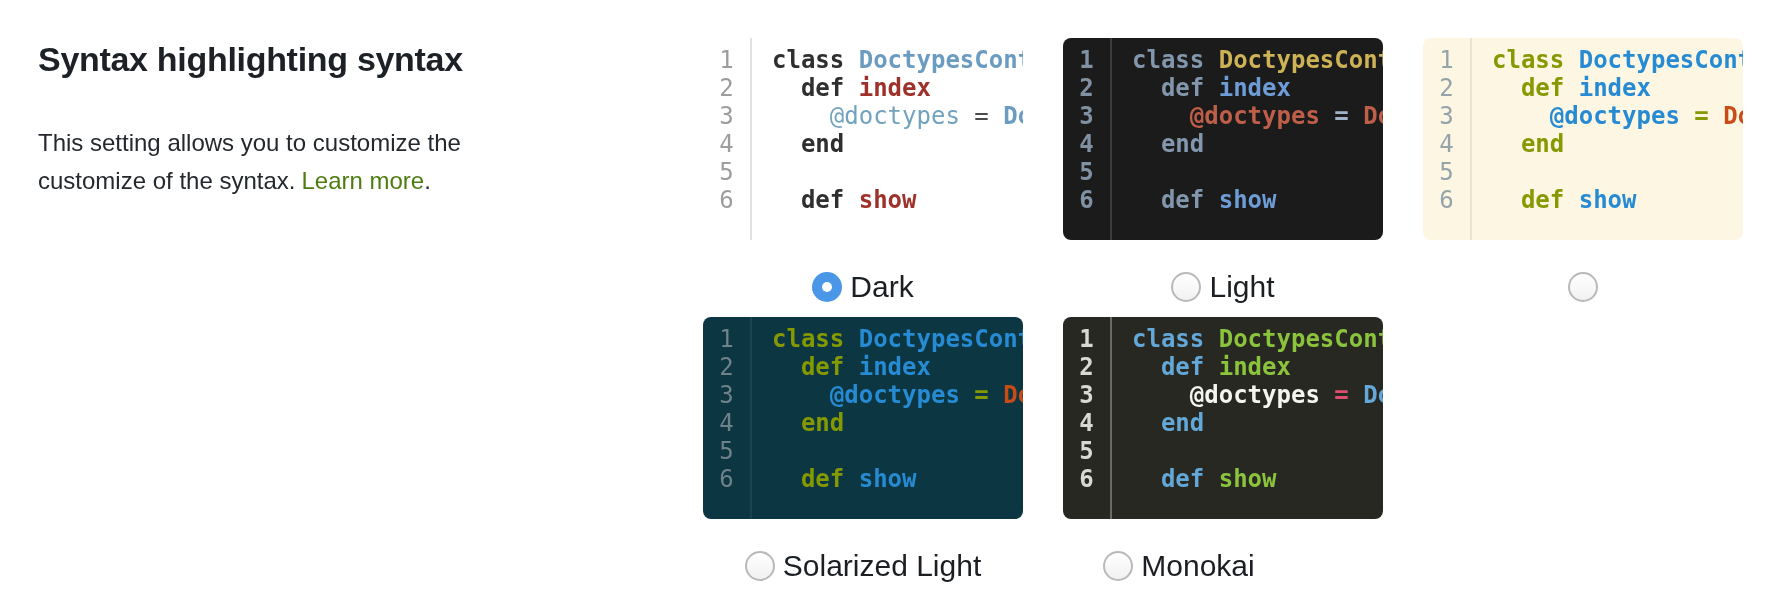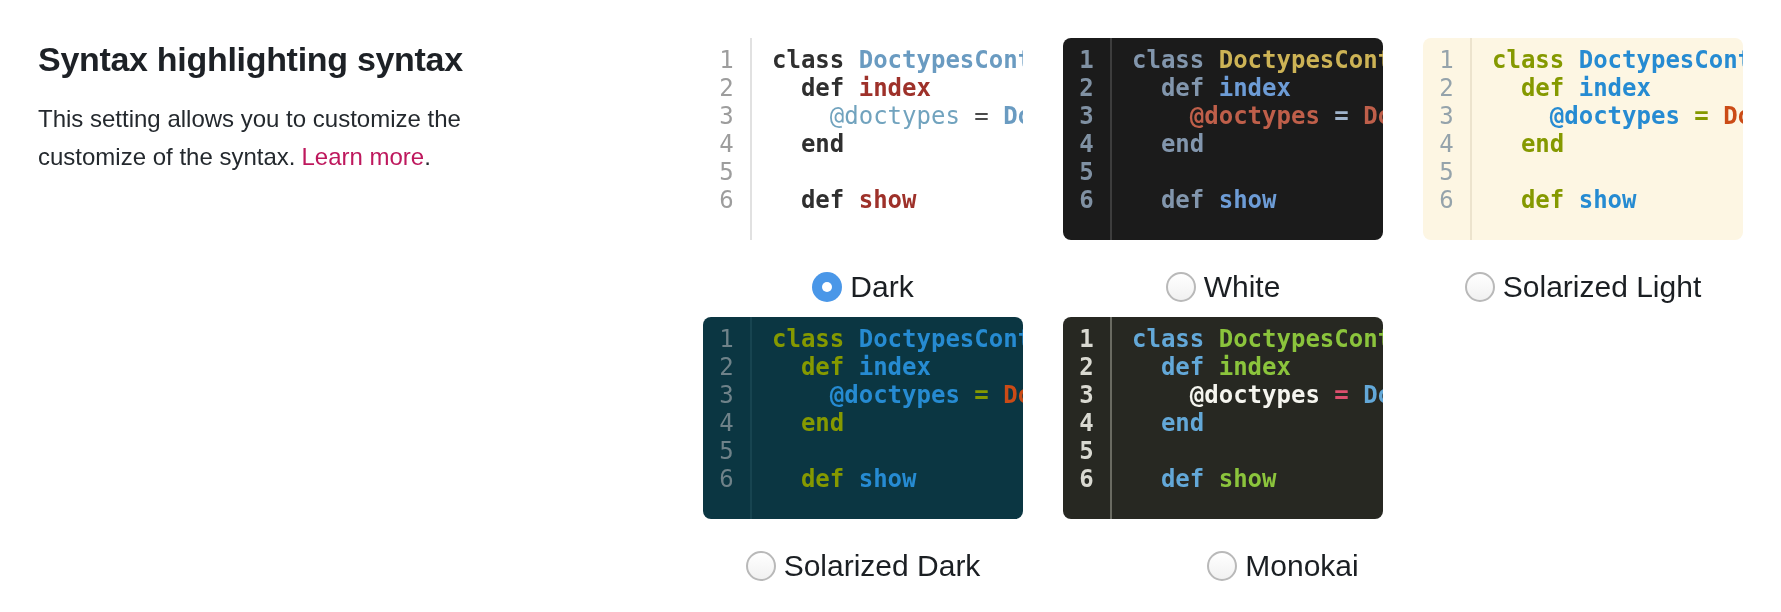--- a/index.html
+++ b/index.html
@@ -46,41 +46,41 @@
   
   .rgroup {
     position:absolute; width:320px; height:38px;
     display:flex; align-items:center; justify-content:center;
     cursor:pointer;
   }
   .rpos0 { left:703px;  top:268px; }
   .rpos1 { left:1063px; top:268px; }
   .rpos2 { left:1423px; top:268px; }
   .rpos3 { left:703px;  top:547px; }
-  .rpos4 { left:1123px; top:547px; }
+  .rpos4 { left:1019px; top:547px; }
   .rb {
     width:30px; height:30px; border-radius:50%;
     flex:0 0 30px; position:relative;
   }
   .rb.unsel { background:#fdfdfd; border:2px solid #b9b9b9;
     background:linear-gradient(#ffffff,#f1f1f1); }
   .rb.sel::after {
     content:""; position:absolute; left:10px; top:10px;
     width:10px; height:10px; border-radius:50%; background:#ffffff;
   }
   .rlabel { font-size:30px; margin-left:8px; white-space:nowrap; }
 </style>
 </head>
 <body>
 
 <h1 class="page-title">Syntax highlighting syntax</h1>
 
-<p class="page-desc" style="color: rgb(36, 41, 46);">
+<p class="page-desc" style="color: rgb(36, 41, 46); margin-top: 24px;">
   <span>This setting allows you to customize the</span><br>
-  <span>customize of the syntax.</span><a href="#" style="color: #be185d; text-align: center;">Learn more</a><span>.</span>
+  <span>customize of the syntax.</span><a href="#" style="color: #4d7c0f; text-align: center;">Learn more</a><span>.</span>
 </p>
 
 <div id="cards">
     <div class="card pos0" style="background: rgb(255, 255, 255);">
       <div class="gutter" style="color: rgb(157, 157, 157); font-weight: 400; border-right: 2px solid rgb(225, 225, 225);">
         <div class="ln">1</div>
         <div class="ln">2</div>
         <div class="ln">3</div>
         <div class="ln">4</div>
         <div class="ln">5</div>
@@ -133,27 +133,26 @@
       <div class="codecol"><div class="cl"><span style="color: rgb(99, 168, 216);">class</span><span style="color: rgb(248, 248, 242);"> </span><span style="color: rgb(139, 196, 60);">DoctypesCont</span></div><div class="cl"><span style="color: rgb(248, 248, 242);">  </span><span style="color: rgb(99, 168, 216);">def</span><span style="color: rgb(248, 248, 242);"> </span><span style="color: rgb(139, 196, 60);">index</span></div><div class="cl"><span style="color: rgb(248, 248, 242);">    </span><span style="color: rgb(245, 245, 239);">@doctypes</span><span style="color: rgb(248, 248, 242);"> </span><span style="color: rgb(221, 79, 110);">=</span><span style="color: rgb(248, 248, 242);"> </span><span style="color: rgb(99, 168, 216);">Do</span></div><div class="cl"><span style="color: rgb(248, 248, 242);">  </span><span style="color: rgb(99, 168, 216);">end</span></div><div class="cl"></div><div class="cl"><span style="color: rgb(248, 248, 242);">  </span><span style="color: rgb(99, 168, 216);">def</span><span style="color: rgb(248, 248, 242);"> </span><span style="color: rgb(139, 196, 60);">show</span></div></div>
     </div>
   </div>
 <div id="radios">
     <div class="rgroup rpos0" role="radio" aria-checked="true">
       <span class="rb sel" style="background: rgb(74, 151, 232);"></span>
       <span class="rlabel" style="color: rgb(27, 31, 35);">Dark</span>
     </div>
     <div class="rgroup rpos1" role="radio" aria-checked="false">
       <span class="rb unsel"></span>
-      <span class="rlabel" style="color: rgb(27, 31, 35);">White</span>
+      <span class="rlabel" style="color: rgb(27, 31, 35);">Light</span>
     </div>
     <div class="rgroup rpos2" role="radio" aria-checked="false">
       <span class="rb unsel"></span>
-      <span class="rlabel" style="color: rgb(27, 31, 35);">Solarized Light</span>
     </div>
     <div class="rgroup rpos3" role="radio" aria-checked="false">
       <span class="rb unsel"></span>
-      <span class="rlabel" style="color: rgb(27, 31, 35);">Solarized Dark</span>
+      <span class="rlabel" style="color: rgb(27, 31, 35);">Solarized Light</span>
     </div>
     <div class="rgroup rpos4" role="radio" aria-checked="false">
       <span class="rb unsel"></span>
       <span class="rlabel" style="color: rgb(27, 31, 35);">Monokai</span>
     </div>
   </div>
 
 </body></html>

